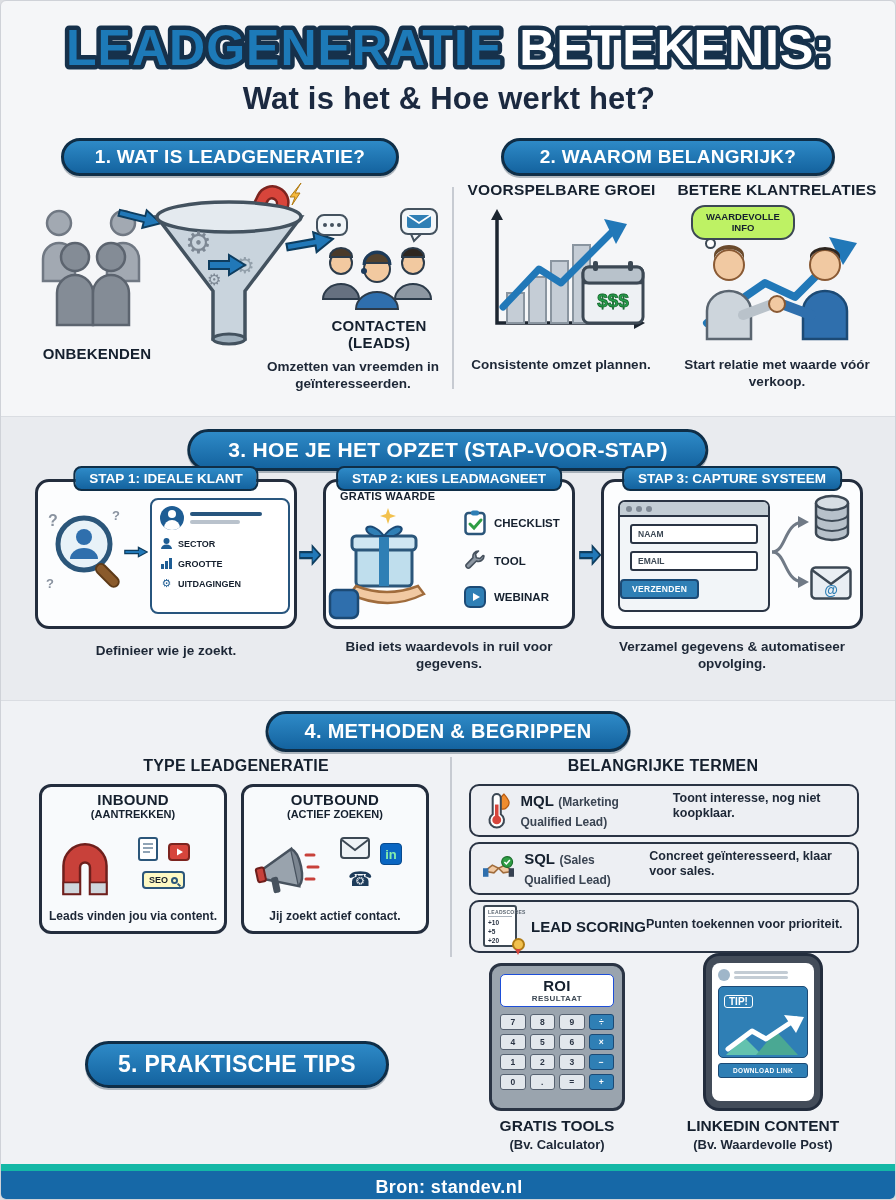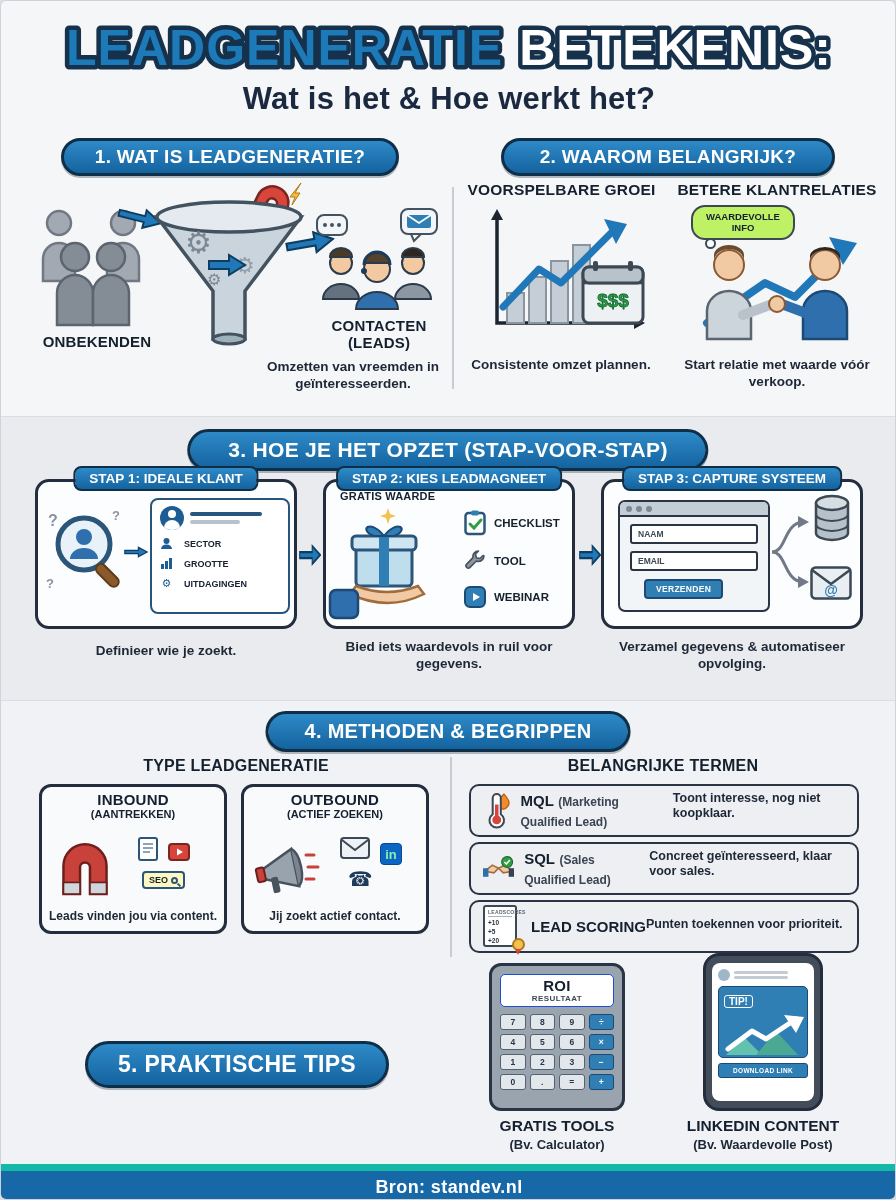--- a/index.html
+++ b/index.html
@@ -24,31 +24,31 @@
   .card{position:absolute;background:#fcfdfe;border:3px solid #232d3d;border-radius:14px;}
   .card-tab{position:absolute;top:-16px;left:50%;transform:translateX(-50%);background:linear-gradient(180deg,#2e8ac7,#14639f);border:2.5px solid #0f2e47;border-radius:8px;color:#fff;font-weight:800;font-size:13.5px;padding:3px 14px;white-space:nowrap;}
   .pcard{position:absolute;left:112px;top:16px;width:140px;height:116px;background:#fff;border:2.5px solid #27557e;border-radius:8px;padding:6px 8px;}
   .pc-top{display:flex;align-items:center;gap:6px;margin-bottom:2px;}
   .pc-av{width:24px;height:24px;border-radius:50%;background:#1e5d94;position:relative;flex:none;overflow:hidden;}
   .pc-av::before{content:"";position:absolute;left:8px;top:4px;width:8px;height:8px;border-radius:50%;background:#fff;}
   .pc-av::after{content:"";position:absolute;left:4px;top:14px;width:16px;height:10px;border-radius:8px 8px 0 0;background:#fff;}
   .pc-lines i{display:block;height:4px;border-radius:2px;background:#b9c2cc;margin:4px 0;}
   .pc-lines i:first-child{width:72px;background:#27557e;}
   .pc-lines i:last-child{width:50px;}
-  .pc-row{display:flex;align-items:center;gap:11px;font-size:9px;font-weight:800;color:#15202e;margin-top:7px;}
+  .pc-row{display:flex;align-items:center;gap:5px;font-size:9px;font-weight:800;color:#15202e;margin-top:7px;}
   .pc-ic{width:13px;height:13px;flex:none;display:inline-flex;align-items:center;justify-content:center;}
   .pc-gear{font-size:11px;color:#1e5d94;line-height:1;}
   .gw-label{position:absolute;left:14px;top:8px;font-size:11px;font-weight:800;color:#15202e;letter-spacing:.2px;}
   .lm-items{position:absolute;left:138px;top:28px;display:flex;flex-direction:column;gap:14px;}
   .lm-item{display:flex;align-items:center;gap:8px;font-size:11.5px;font-weight:800;color:#15202e;}
   .cwin{position:absolute;left:14px;top:18px;width:152px;height:112px;background:#f2f5f8;border:2.5px solid #2a3444;border-radius:7px;overflow:hidden;}
   .cw-bar{height:15px;background:#c3cdd5;border-bottom:2px solid #2a3444;display:flex;align-items:center;gap:4px;padding:0 6px;}
   .cw-bar i{width:6px;height:6px;border-radius:50%;background:#7e8894;}
   .cw-field{margin:7px 10px 0;background:#fff;border:2px solid #2a3444;border-radius:3px;font-size:8.5px;font-weight:800;color:#3c4854;padding:3px 6px;}
-  .cw-btn{display:inline-block;margin:8px 24px 0;background:#2f7fb5;border:2px solid #1c4a75;border-radius:4px;color:#fff;font-size:8.5px;font-weight:800;padding:3px 10px;letter-spacing:.3px;}
+  .cw-btn{display:inline-block;margin:8px 0 0;background:#2f7fb5;border:2px solid #1c4a75;border-radius:4px;color:#fff;font-size:8.5px;font-weight:800;padding:3px 10px;letter-spacing:.3px;}
   
   .mcard{position:absolute;background:#f8fafc;border:3px solid #232d3d;border-radius:12px;text-align:center;}
   .mcard h3{font-size:15px;font-weight:800;color:#15202e;margin-top:4px;letter-spacing:.2px;}
   .mcard h4{font-size:11px;font-weight:800;color:#15202e;}
   .mcaption{position:absolute;left:6px;right:6px;bottom:8px;font-size:12px;font-weight:700;color:#1d2736;line-height:1.2;}
   .seo-chip{position:absolute;display:flex;align-items:center;gap:3px;border:2px solid #2b567a;border-radius:4px;background:#fef9c3;font-size:9px;font-weight:800;color:#15202e;padding:2px 5px;}
   .seo-mag{width:7px;height:7px;border:2px solid #2b567a;border-radius:50%;position:relative;}
   .seo-mag::after{content:"";position:absolute;width:4px;height:2px;background:#2b567a;transform:rotate(45deg);left:4px;top:5px;}
   .li-chip{position:absolute;width:22px;height:22px;background:#0a66c2;border:1.5px solid #084a8e;border-radius:4px;color:#86efac;font-size:13px;font-weight:800;display:flex;align-items:center;justify-content:center;}
   .tel-glyph{position:absolute;font-size:20px;color:#1d3b5a;line-height:1;}
@@ -159,21 +159,21 @@
         <path d="M87 50 a11 9 0 0 1 22 0 z" fill="#2e2620"></path>
       <path d="M80 92 a18 15 0 0 1 36 0 z" fill="#8d97a2"></path>
       <circle cx="62" cy="62" r="13" fill="#f2c9a0"></circle>
         <path d="M49 56 a13 10 0 0 1 26 0 z" fill="#53422e"></path>
       <path d="M41 102 a21 17 0 0 1 42 0 z" fill="#2f6fad"></path>
       <path d="M49 58 a13 13 0 0 1 26 0" fill="none" stroke="#1d3b5a" stroke-width="3"></path>
       <circle cx="49" cy="64" r="3" fill="#1d3b5a" stroke="none"></circle>
     </g>
   </svg>
 
-  <div class="biglabel" style="left:16px;top:332px;width:160px">ONBEKENDEN</div>
+  <div class="biglabel" style="left:16px;top:344px;width:160px">ONBEKENDEN</div>
   <div class="biglabel" style="left:300px;top:316px;width:156px">
     <span style="display:block">CONTACTEN</span>
     <span style="display:block">(LEADS)</span>
   </div>
   <div class="caption" style="left:248px;top:358px;width:208px">Omzetten van vreemden in geïnteresseerden.</div>
 
   <div class="vdivider" style="left:451px;top:186px;height:202px"></div>
 
   <div class="pill pill-s2">2. WAAROM BELANGRIJK?</div>
   <div class="coltitle" style="left:458px;top:180px;width:205px">VOORSPELBARE GROEI</div>

